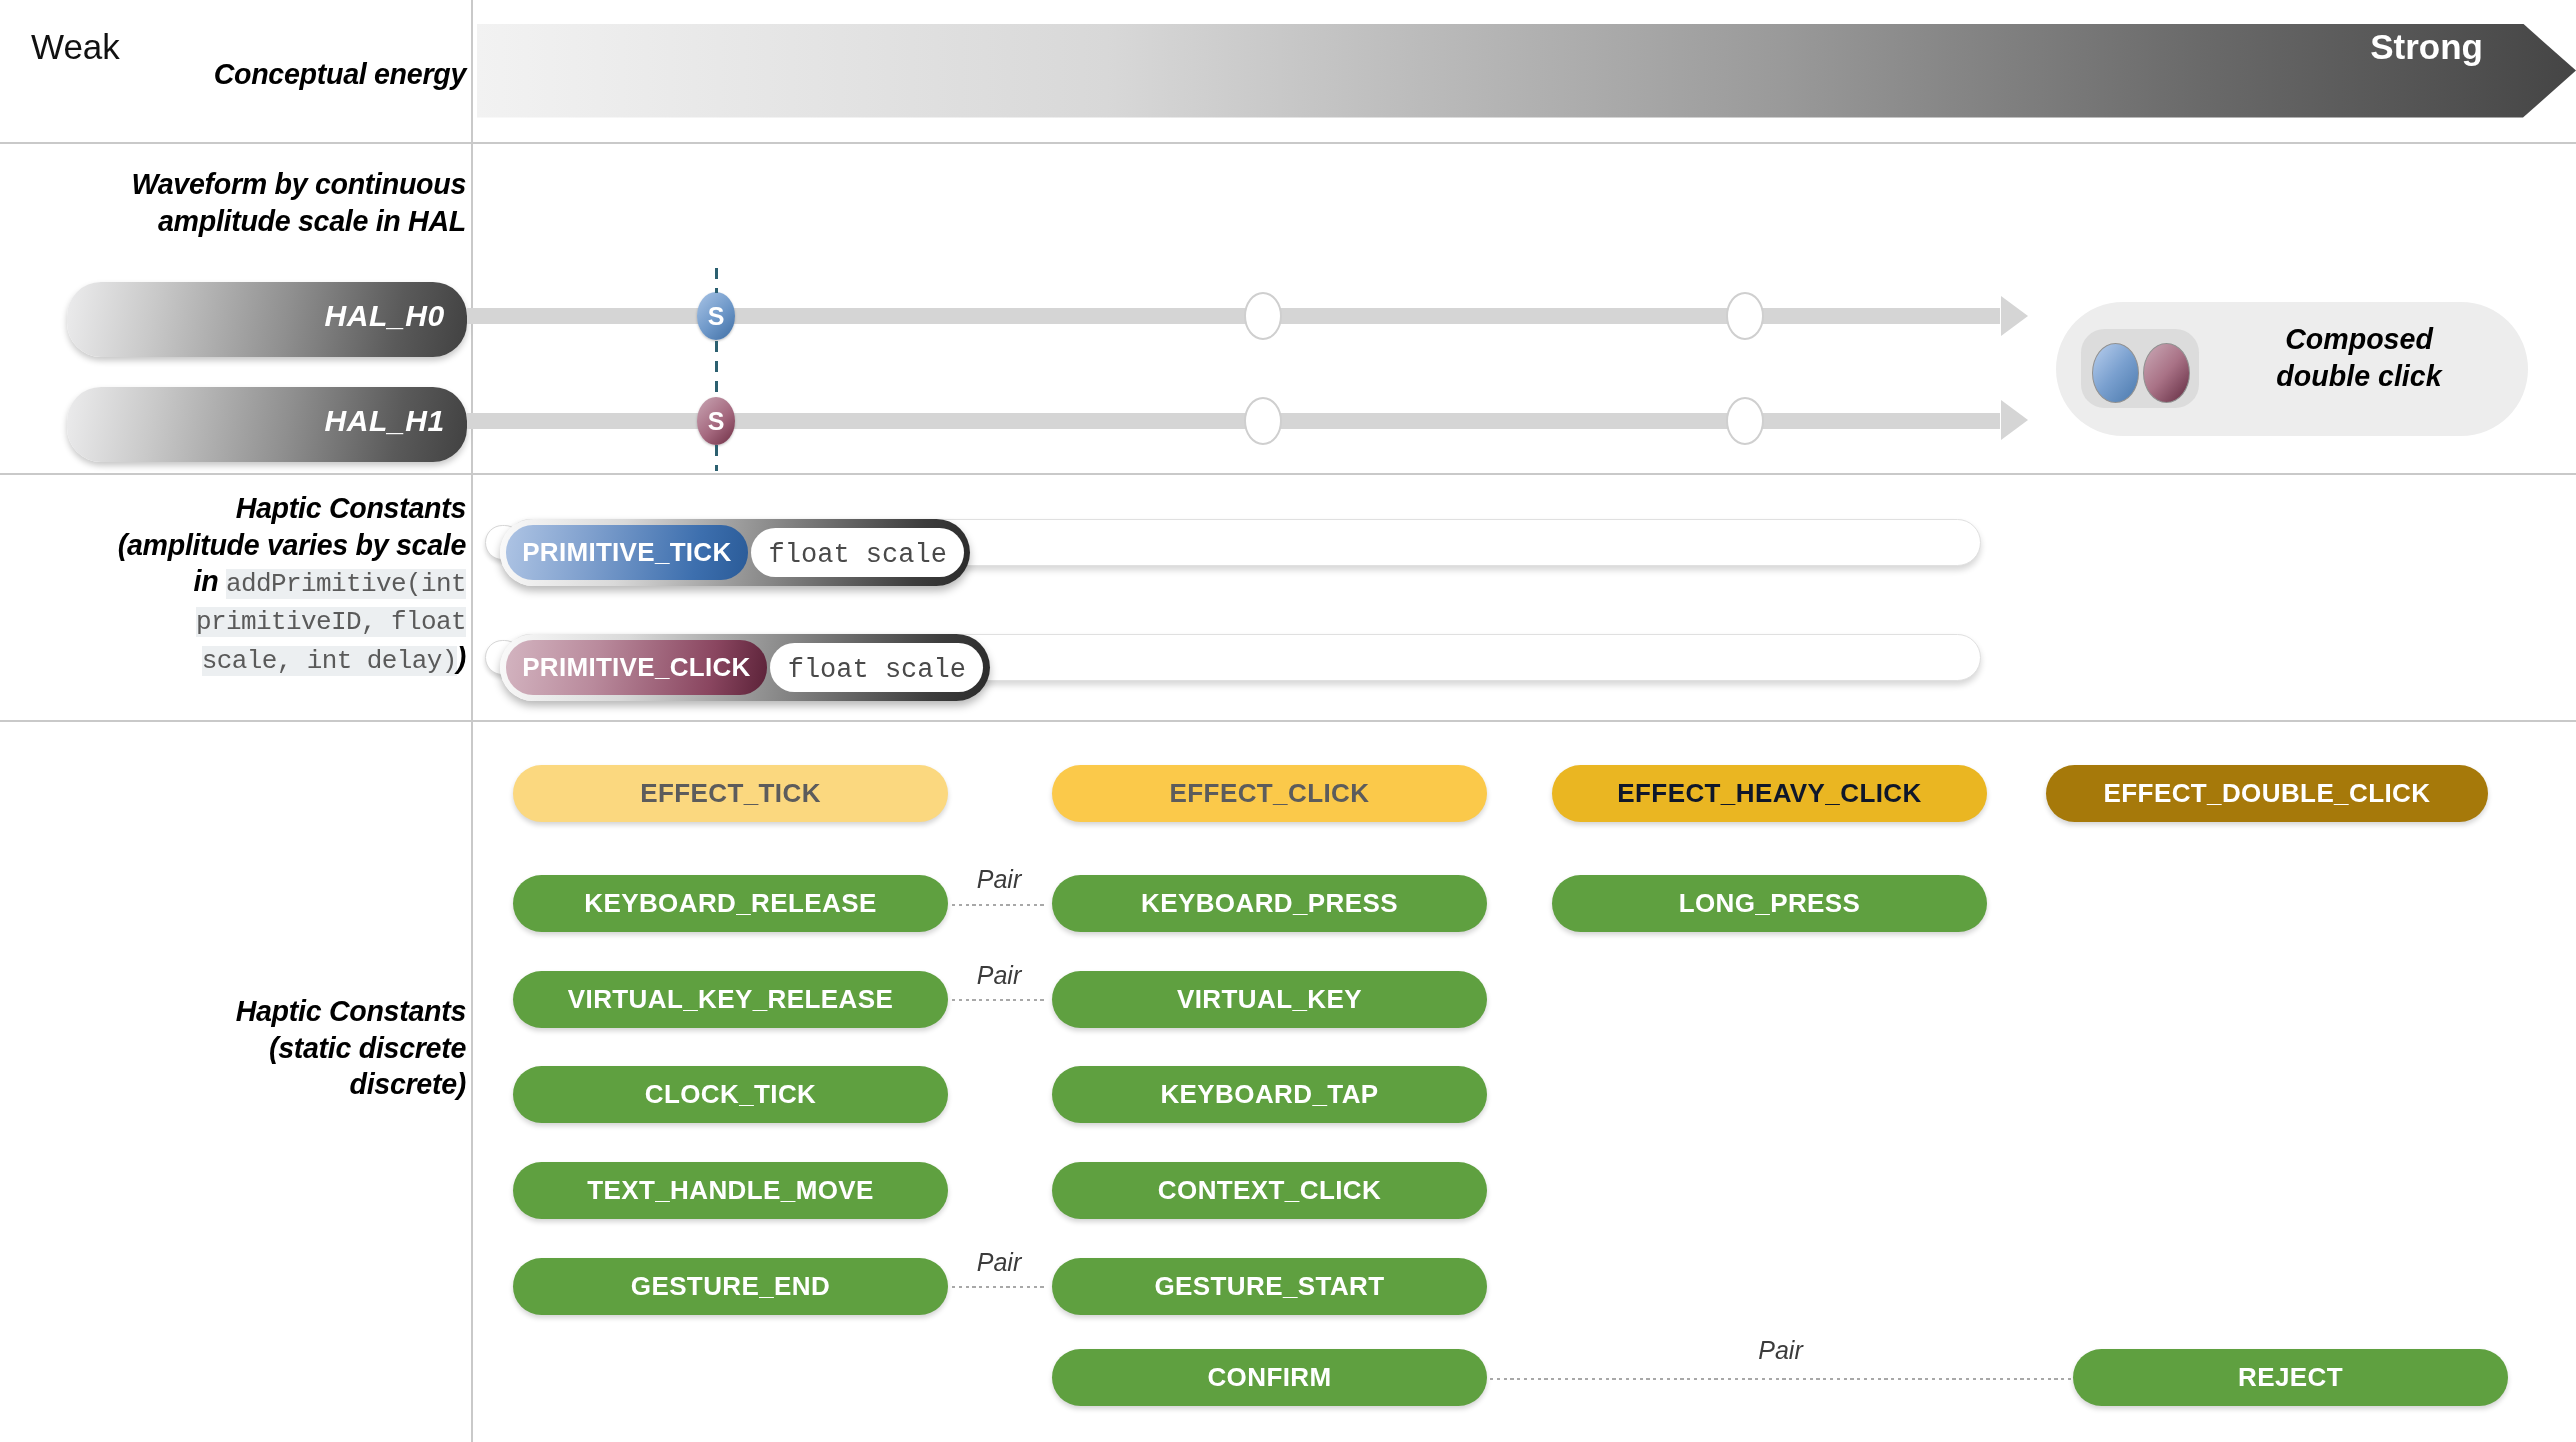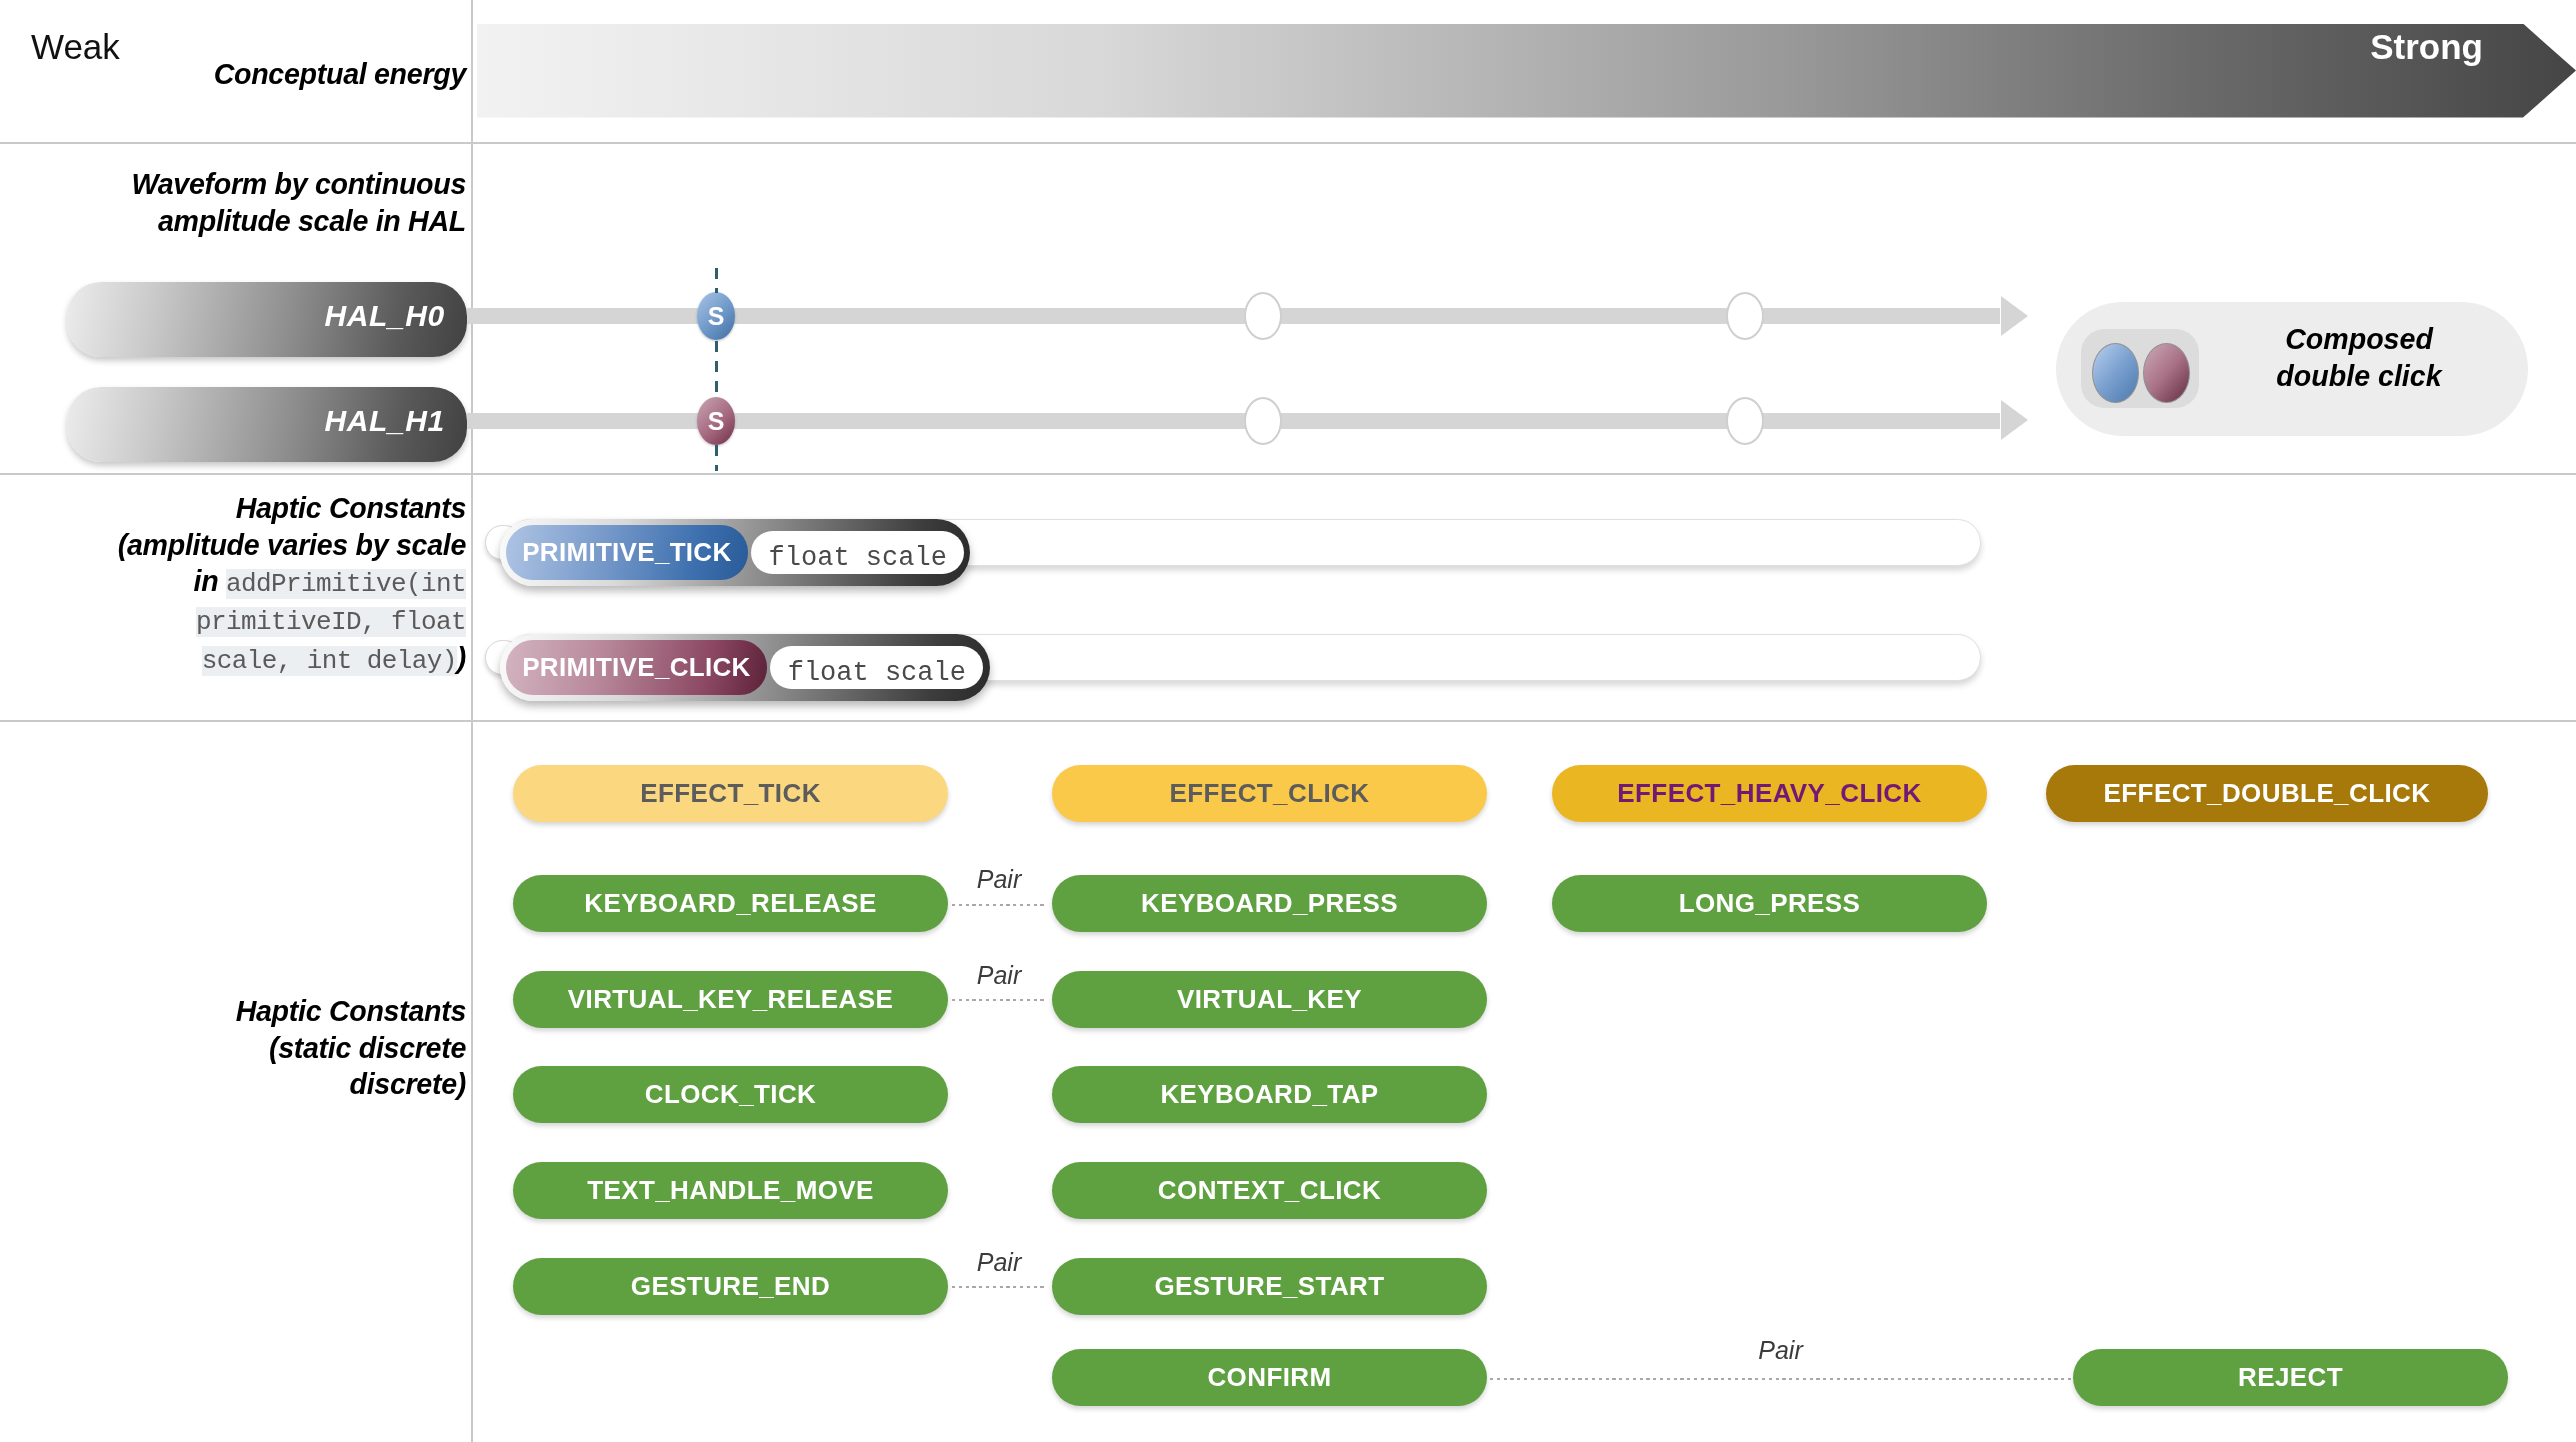--- a/index.html
+++ b/index.html
@@ -70,31 +70,31 @@
        background:#fff;border:1.2px solid #e0e0e0;box-sizing:border-box;
        box-shadow:0 4.3px 6.8px rgba(0,0,0,.16);}
   .slider-knob{position:absolute;left:15px;top:-3.7px;height:67px;border-radius:34px;
        background:linear-gradient(100deg,#fafafa 0%,#d9d9d9 26%,#7d7d7d 62%,#3d3d3d 88%,#2a2a2a 100%);
        box-shadow:0 5px 8.7px rgba(0,0,0,.28);padding:6.2px;box-sizing:border-box;
        display:flex;align-items:center;margin-top:10px;}
   .knob-tag{height:55px;line-height:55px;border-radius:27px;color:#fff;
        font-size:26px;font-weight:bold;letter-spacing:0.3px;padding:0 16px;white-space:nowrap;}
   .knob-tag.blue{background:linear-gradient(100deg,#aec4e4 0%,#7e9fcd 35%,#3d6fae 78%,#2a5b98 100%);}
   .knob-tag.maroon{background:linear-gradient(100deg,#d3b4c0 0%,#b98a9c 35%,#8a4660 78%,#5b2238 100%);}
-  .knob-val{height:43px;line-height:55px;border-radius:27px;background:#fff;color:#4a4a4a;
+  .knob-val{height:49px;line-height:55px;border-radius:27px;background:#fff;color:#4a4a4a;
        font-family:"Liberation Mono",monospace;font-size:27px;padding:0 17.4px;white-space:nowrap;
        margin-left:3.7px;}
 
   
   .chip{position:absolute;height:57px;line-height:57px;border-radius:28.6px;text-align:center;
         font-size:26px;font-weight:bold;letter-spacing:0.4px;white-space:nowrap;
         box-shadow:0 3.1px 5.6px rgba(0,0,0,.17);box-sizing:border-box;}
   .chip.amber1{background:#fbd87f;color:#5c5c5c;}
   .chip.amber2{background:#fbc94a;color:#5c5c5c;}
-  .chip.amber3{background:#eab622;color:#701a75;}
+  .chip.amber3{background:#eab622;color:#0f172a;}
   .chip.amber4{background:#a6790a;color:#fff;}
   .chip.green{background:#5fa040;color:#fff;}
 
   
   .pair-line{position:absolute;height:1.9px;
      background:repeating-linear-gradient(90deg,#a8a8a8 0 3.1px,transparent 3.1px 6.8px);}
   .pair-label{position:absolute;font-style:italic;font-size:25px;color:#3b3b3b;
      text-align:center;white-space:nowrap;}
 </style>
 </head>

